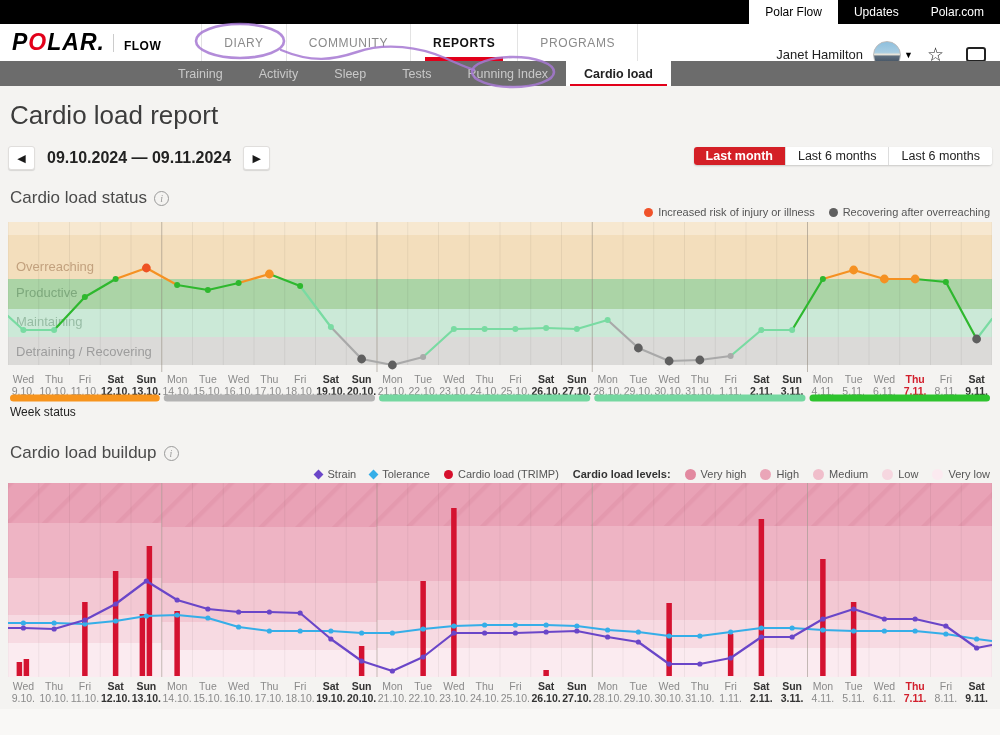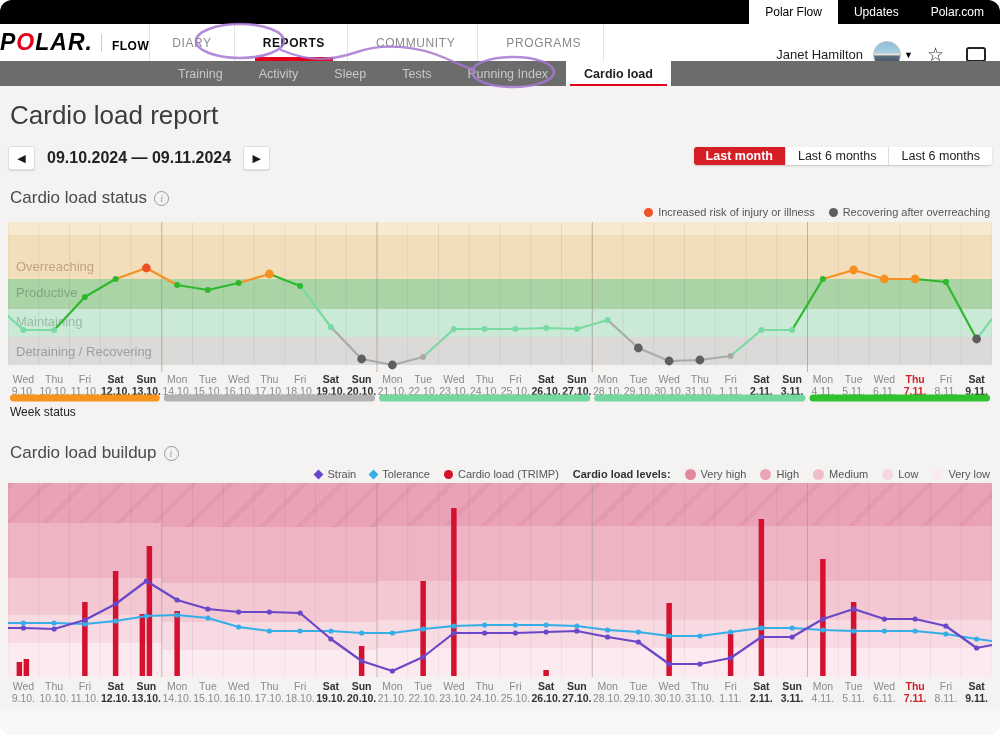--- a/index.html
+++ b/index.html
@@ -1,32 +1,32 @@
 <!DOCTYPE html>
 <html><head>
 <meta charset="utf-8">
 <style>
   * { margin:0; padding:0; box-sizing:border-box; }
   html,body { width:1000px; height:735px; }
   body { font-family:"Liberation Sans", sans-serif; background:#fff; }
-  #app { position:relative; width:1000px; height:735px; overflow:hidden; background:#f4f3f1;border-radius:12px; }
+  #app { position:relative; width:1000px; height:735px; overflow:hidden; background:#f4f3f1; }
 
   
   .topbar { position:absolute; top:0; left:0; width:1000px; height:24px; background:#000; display:flex; justify-content:flex-end; }
   .topbar-tab { color:#fff; font-size:12px; line-height:24px; padding:0 16px; cursor:pointer; }
   .topbar-tab.active { background:#fff; color:#000; }
 
   
   .nav { position:absolute; top:24px; left:0; width:1000px; height:37px; background:#fff; display:flex; align-items:center; }
-  .logo { display:flex; align-items:baseline; cursor:pointer; }
+  .logo { display:flex; align-items:baseline; margin-left:12px; cursor:pointer; }
   .logo-word { font-size:23px; font-weight:bold; font-style:italic; letter-spacing:1px; color:#000; }
   .logo-word .o { color:#e2001a; }
   .logo-sep { width:1px; height:18px; background:#ccc; margin:0 10px 0 8px; align-self:center; }
   .logo-flow { font-size:12px; font-weight:bold; color:#000; letter-spacing:.5px; }
-  .nav-menu { display:flex; align-items:center; height:100%;gap:6px; }
+  .nav-menu { display:flex; align-items:center; margin-left:40px; height:100%; }
   .nav-item { position:relative; font-size:12px; letter-spacing:.6px; color:#8a8a8a; padding:0 22px; height:100%; display:flex; align-items:center; cursor:pointer; border-right:1px solid #e3e3e3; }
   .nav-item:first-child { border-left:1px solid #e3e3e3; }
   .nav-item.active { color:#111; font-weight:bold; }
   .nav-item.active .red-underline { position:absolute; left:14px; right:14px; bottom:0; height:4px; background:#e2001a; }
   .nav-right { margin-left:auto; display:flex; align-items:center; margin-right:14px;margin-top:24px; }
   .user-name { font-size:13px; color:#222; margin-right:10px; cursor:pointer; }
   .avatar { width:28px; height:28px; border-radius:50%; cursor:pointer;
             background:linear-gradient(180deg,#8fc0de 0%,#a8cde2 40%,#e9e5da 48%,#5d6d7d 55%,#2e3c4c 100%); border:1px solid #bbb; }
   .caret { font-size:9px; color:#000; margin:0 14px 0 3px; cursor:pointer; }
   .star { font-size:19px; color:#222; margin-right:22px; cursor:pointer; }
@@ -83,25 +83,25 @@
 </div>
 
 <div class="nav">
   <div class="logo">
     <span class="logo-word"><span>P</span><span class="o">O</span><span>LAR.</span></span>
     <span class="logo-sep"></span>
     <span class="logo-flow">FLOW</span>
   </div>
   <div class="nav-menu">
     <div class="nav-item">DIARY</div>
+    <div class="nav-item">COMMUNITY</div>
     <div class="nav-item active">
           <span>REPORTS</span>
           <span class="red-underline"></span>
         </div>
-    <div class="nav-item">COMMUNITY</div>
     <div class="nav-item">PROGRAMS</div>
   </div>
   <div class="nav-right">
     <span class="user-name">Janet Hamilton</span>
     <span class="avatar"></span>
     <span class="caret">▼</span>
     <span class="star">☆</span>
     <span class="chat"></span>
   </div>
 </div>

